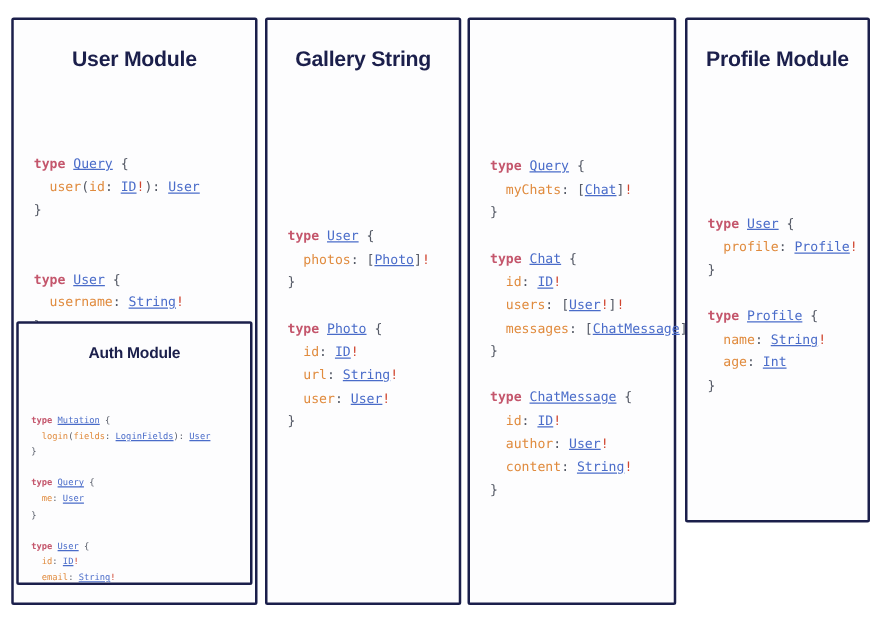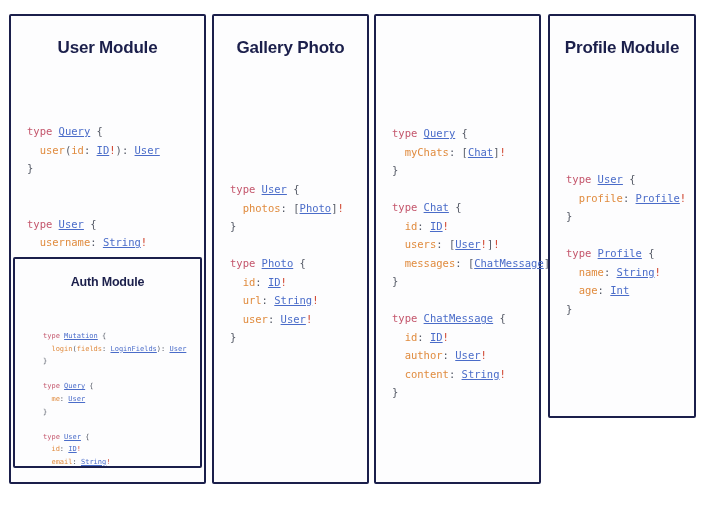--- a/index.html
+++ b/index.html
@@ -77,25 +77,25 @@
     color: #4a4a4a;
   }
   .code-lg {
     font-size: 10.5px;
     line-height: 18.5px;
     padding-left: 16px;
   }
   .code-sm {
     font-size: 7px;
     line-height: 12.6px;
-    padding-left: 28px;
+    padding-left: 10px;
   }
 
   
-  .tok-kw   { color: #c4566c; }   
+  .tok-kw   { color: #c4566c; font-weight: bold; }   
   .tok-type { color: #4a6cc9; text-decoration: underline; }   
   .tok-fld  { color: #e08b3e; }   
   .tok-pun  { color: #555a66; }   
   .tok-bang { color: #d0452f; }   
 
   .code-user    { position: absolute; left: 0;  top: 60px;  }
   .code-auth    { position: absolute; left: 0;  top: 36px;  }
   .code-gallery { position: absolute; left: 0;  top: 118px; }
   .code-chat    { position: absolute; left: 0;  top: 108px; }
   .code-profile { position: absolute; left: 0;  top: 108px; }
@@ -113,21 +113,21 @@
     <div class="code code-lg code-block code-user"><div><span class="tok-kw">type </span><span class="tok-type">Query</span><span class="tok-pun"> {</span></div><div><span class="tok-fld">  user</span><span class="tok-pun">(</span><span class="tok-fld">id</span><span class="tok-pun">: </span><span class="tok-type">ID</span><span class="tok-bang">!</span><span class="tok-pun">): </span><span class="tok-type">User</span></div><div><span class="tok-pun">}</span></div><div>&nbsp;</div><div>&nbsp;</div><div><span class="tok-kw">type </span><span class="tok-type">User</span><span class="tok-pun"> {</span></div><div><span class="tok-fld">  username</span><span class="tok-pun">: </span><span class="tok-type">String</span><span class="tok-bang">!</span></div><div><span class="tok-pun">}</span></div></div>
 
     <section class="panel-auth">
       <h3 class="module-title title-sm">Auth Module</h3>
 
       <div class="code code-sm code-block code-auth"><div><span class="tok-kw">type </span><span class="tok-type">Mutation</span><span class="tok-pun"> {</span></div><div><span class="tok-fld">  login</span><span class="tok-pun">(</span><span class="tok-fld">fields</span><span class="tok-pun">: </span><span class="tok-type">LoginFields</span><span class="tok-pun">): </span><span class="tok-type">User</span></div><div><span class="tok-pun">}</span></div><div>&nbsp;</div><div><span class="tok-kw">type </span><span class="tok-type">Query</span><span class="tok-pun"> {</span></div><div><span class="tok-fld">  me</span><span class="tok-pun">: </span><span class="tok-type">User</span></div><div><span class="tok-pun">}</span></div><div>&nbsp;</div><div><span class="tok-kw">type </span><span class="tok-type">User</span><span class="tok-pun"> {</span></div><div><span class="tok-fld">  id</span><span class="tok-pun">: </span><span class="tok-type">ID</span><span class="tok-bang">!</span></div><div><span class="tok-fld">  email</span><span class="tok-pun">: </span><span class="tok-type">String</span><span class="tok-bang">!</span></div><div><span class="tok-pun">}</span></div></div>
     </section>
   </section>
 
   <section class="panel panel-gallery">
-    <h2 class="module-title title-lg">Gallery Photo</h2>
+    <h2 class="module-title title-lg">Gallery String</h2>
 
     <div class="code code-lg code-block code-gallery"><div><span class="tok-kw">type </span><span class="tok-type">User</span><span class="tok-pun"> {</span></div><div><span class="tok-fld">  photos</span><span class="tok-pun">: </span><span class="tok-pun">[</span><span class="tok-type">Photo</span><span class="tok-pun">]</span><span class="tok-bang">!</span></div><div><span class="tok-pun">}</span></div><div>&nbsp;</div><div><span class="tok-kw">type </span><span class="tok-type">Photo</span><span class="tok-pun"> {</span></div><div><span class="tok-fld">  id</span><span class="tok-pun">: </span><span class="tok-type">ID</span><span class="tok-bang">!</span></div><div><span class="tok-fld">  url</span><span class="tok-pun">: </span><span class="tok-type">String</span><span class="tok-bang">!</span></div><div><span class="tok-fld">  user</span><span class="tok-pun">: </span><span class="tok-type">User</span><span class="tok-bang">!</span></div><div><span class="tok-pun">}</span></div></div>
   </section>
 
   <section class="panel panel-chat">
 
     <div class="code code-lg code-block code-chat"><div><span class="tok-kw">type </span><span class="tok-type">Query</span><span class="tok-pun"> {</span></div><div><span class="tok-fld">  myChats</span><span class="tok-pun">: </span><span class="tok-pun">[</span><span class="tok-type">Chat</span><span class="tok-pun">]</span><span class="tok-bang">!</span></div><div><span class="tok-pun">}</span></div><div>&nbsp;</div><div><span class="tok-kw">type </span><span class="tok-type">Chat</span><span class="tok-pun"> {</span></div><div><span class="tok-fld">  id</span><span class="tok-pun">: </span><span class="tok-type">ID</span><span class="tok-bang">!</span></div><div><span class="tok-fld">  users</span><span class="tok-pun">: </span><span class="tok-pun">[</span><span class="tok-type">User</span><span class="tok-bang">!</span><span class="tok-pun">]</span><span class="tok-bang">!</span></div><div><span class="tok-fld">  messages</span><span class="tok-pun">: </span><span class="tok-pun">[</span><span class="tok-type">ChatMessage</span><span class="tok-pun">]</span><span class="tok-bang">!</span></div><div><span class="tok-pun">}</span></div><div>&nbsp;</div><div><span class="tok-kw">type </span><span class="tok-type">ChatMessage</span><span class="tok-pun"> {</span></div><div><span class="tok-fld">  id</span><span class="tok-pun">: </span><span class="tok-type">ID</span><span class="tok-bang">!</span></div><div><span class="tok-fld">  author</span><span class="tok-pun">: </span><span class="tok-type">User</span><span class="tok-bang">!</span></div><div><span class="tok-fld">  content</span><span class="tok-pun">: </span><span class="tok-type">String</span><span class="tok-bang">!</span></div><div><span class="tok-pun">}</span></div></div>
   </section>
 
   <section class="panel panel-profile">

